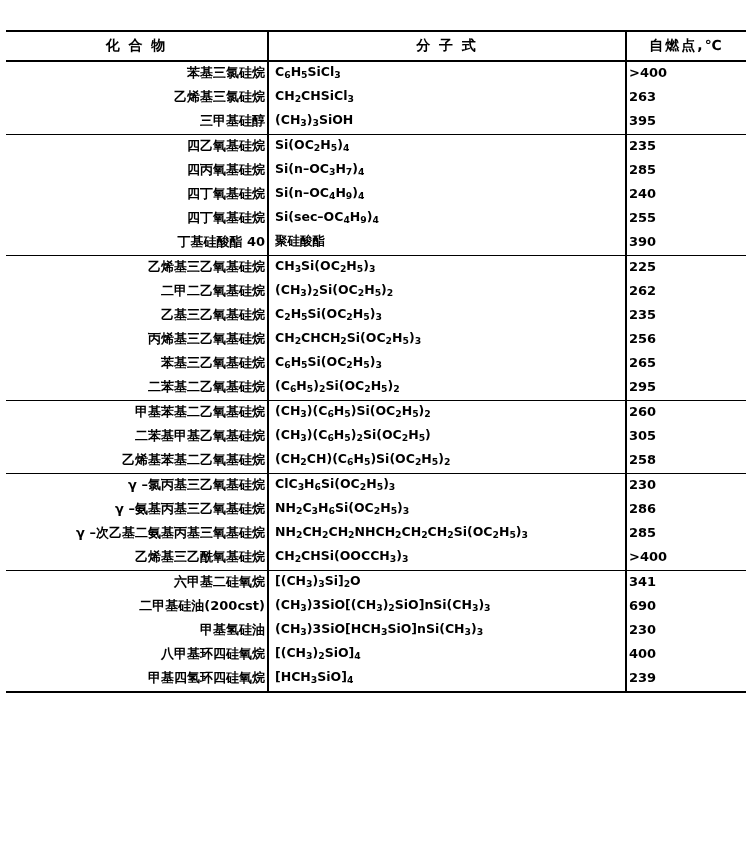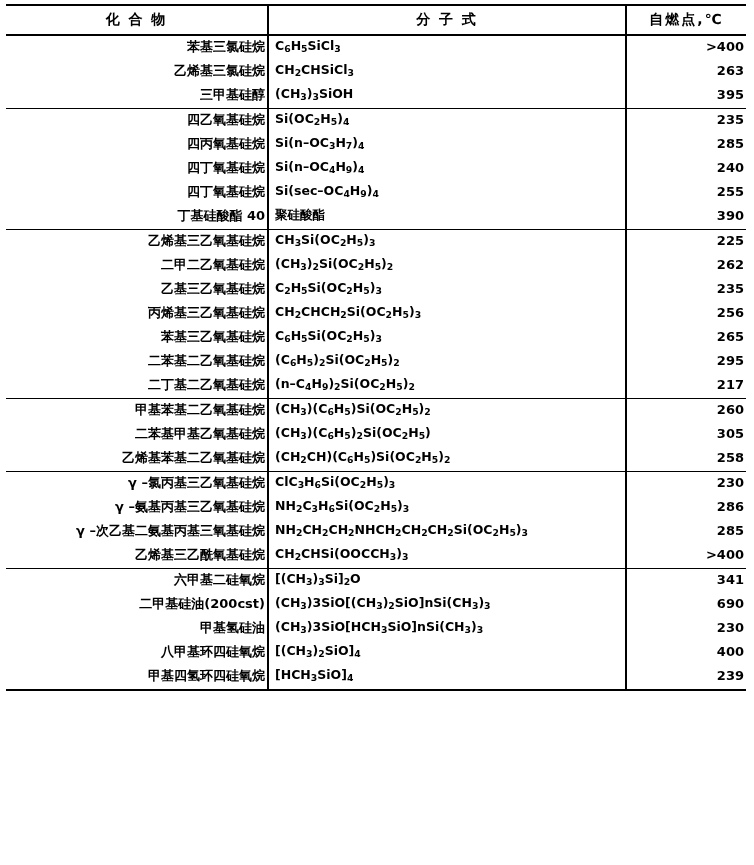--- a/index.html
+++ b/index.html
@@ -19,20 +19,21 @@
     height: 865px;
     position: relative;
     box-sizing: border-box;
     padding: 4px 6px 0 6px;
   }
   table.compound-table {
     width: 740px;
     border-collapse: collapse;
     table-layout: fixed;
     font-size: 13px;
+    margin-top: 26px;
   }
   table.compound-table col.col-name { width: 262px; }
   table.compound-table col.col-formula { width: 358px; }
   table.compound-table col.col-temp { width: 120px; }
 
   thead th {
     font-weight: bold;
     font-size: 14px;
     text-align: center;
     padding: 5px 0 5px 0;
@@ -56,21 +57,21 @@
     border-right: 2px solid #000;
     white-space: normal;
   }
   td.c-formula {
     text-align: left;
     padding-left: 6px;
     border-right: 2px solid #000;
     font-size: 12.5px;
   }
   td.c-temp {
-    text-align: right;
+    text-align: left;
     font-size: 13px;
   }
   tr.group-start td {
     border-top: 1.5px solid #000;
   }
   tbody tr:last-child td {
     border-bottom: 2px solid #000;
   }
   sub {
     font-size: 74%;
@@ -158,25 +159,20 @@
         <tr>
           <td class="c-name">苯基三乙氧基硅烷</td>
           <td class="c-formula">C<sub>6</sub>H<sub>5</sub>Si(OC<sub>2</sub>H<sub>5</sub>)<sub>3</sub></td>
           <td class="c-temp">265</td>
         </tr>
         <tr>
           <td class="c-name">二苯基二乙氧基硅烷</td>
           <td class="c-formula">(C<sub>6</sub>H<sub>5</sub>)<sub>2</sub>Si(OC<sub>2</sub>H<sub>5</sub>)<sub>2</sub></td>
           <td class="c-temp">295</td>
         </tr>
-        <tr>
-          <td class="c-name">二丁基二乙氧基硅烷</td>
-          <td class="c-formula">(n–C<sub>4</sub>H<sub>9</sub>)<sub>2</sub>Si(OC<sub>2</sub>H<sub>5</sub>)<sub>2</sub></td>
-          <td class="c-temp">217</td>
-        </tr>
         <tr class="group-start">
           <td class="c-name">甲基苯基二乙氧基硅烷</td>
           <td class="c-formula">(CH<sub>3</sub>)(C<sub>6</sub>H<sub>5</sub>)Si(OC<sub>2</sub>H<sub>5</sub>)<sub>2</sub></td>
           <td class="c-temp">260</td>
         </tr>
         <tr>
           <td class="c-name">二苯基甲基乙氧基硅烷</td>
           <td class="c-formula">(CH<sub>3</sub>)(C<sub>6</sub>H<sub>5</sub>)<sub>2</sub>Si(OC<sub>2</sub>H<sub>5</sub>)</td>
           <td class="c-temp">305</td>
         </tr>

